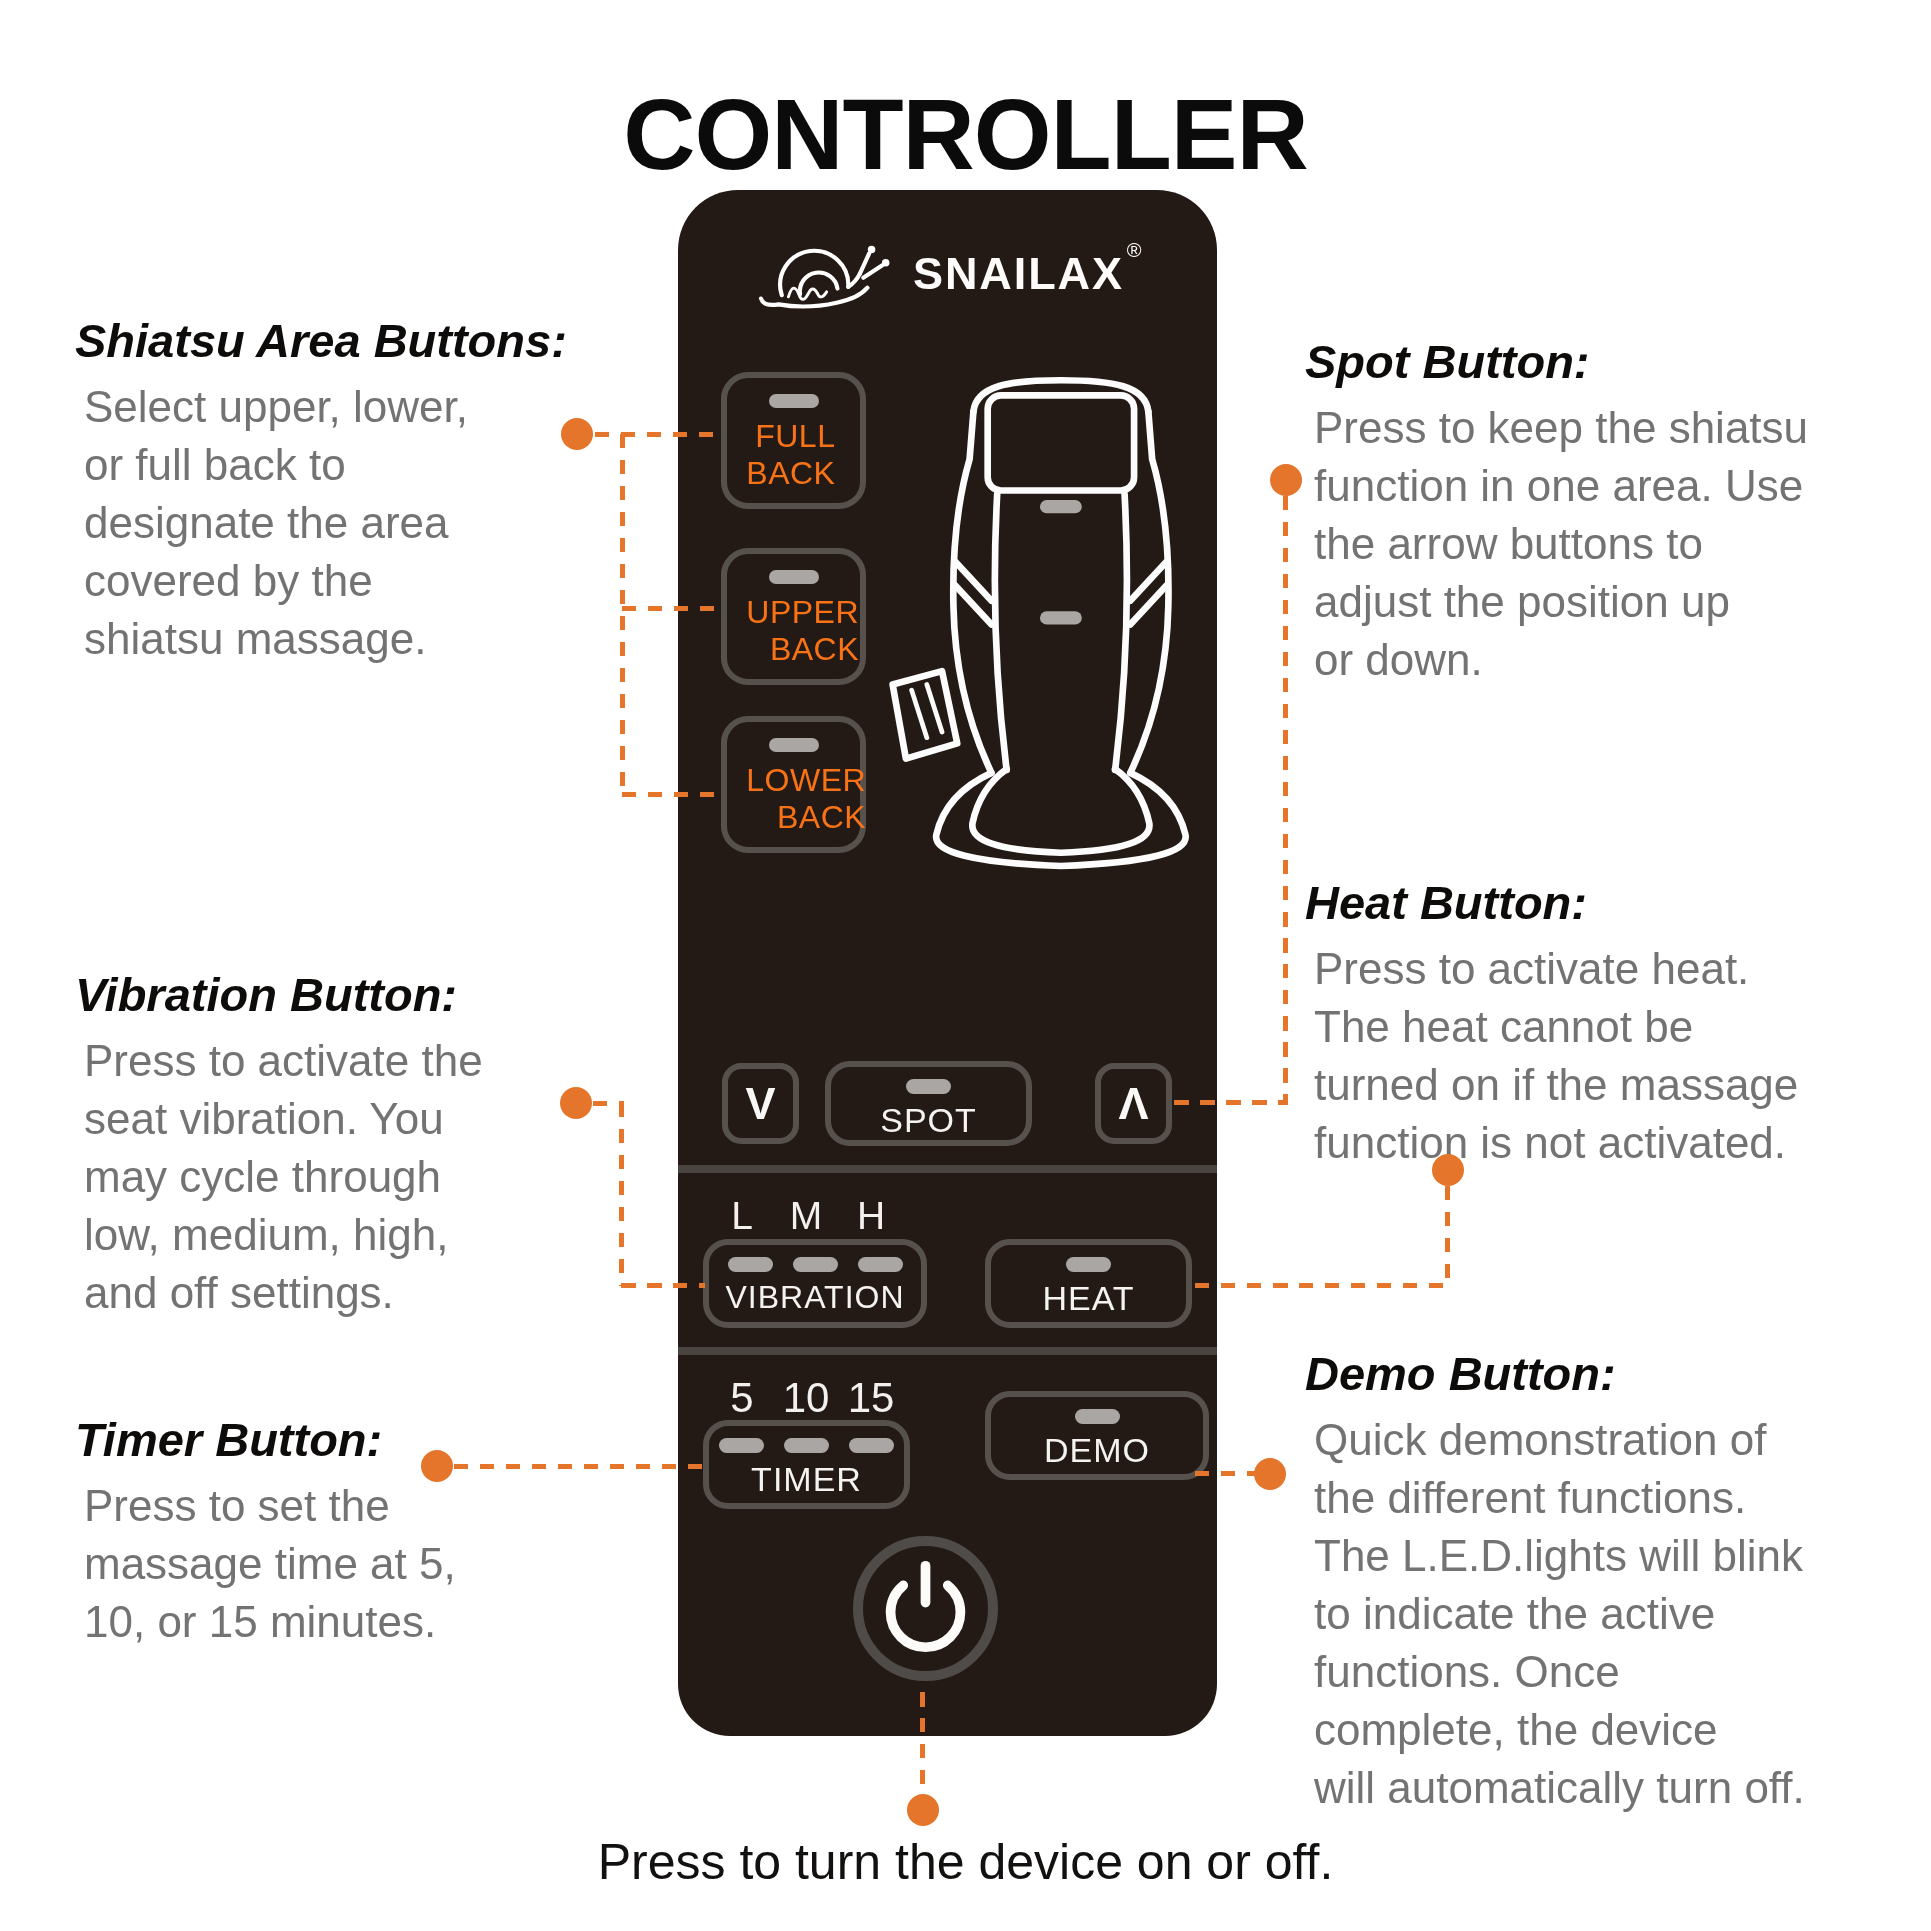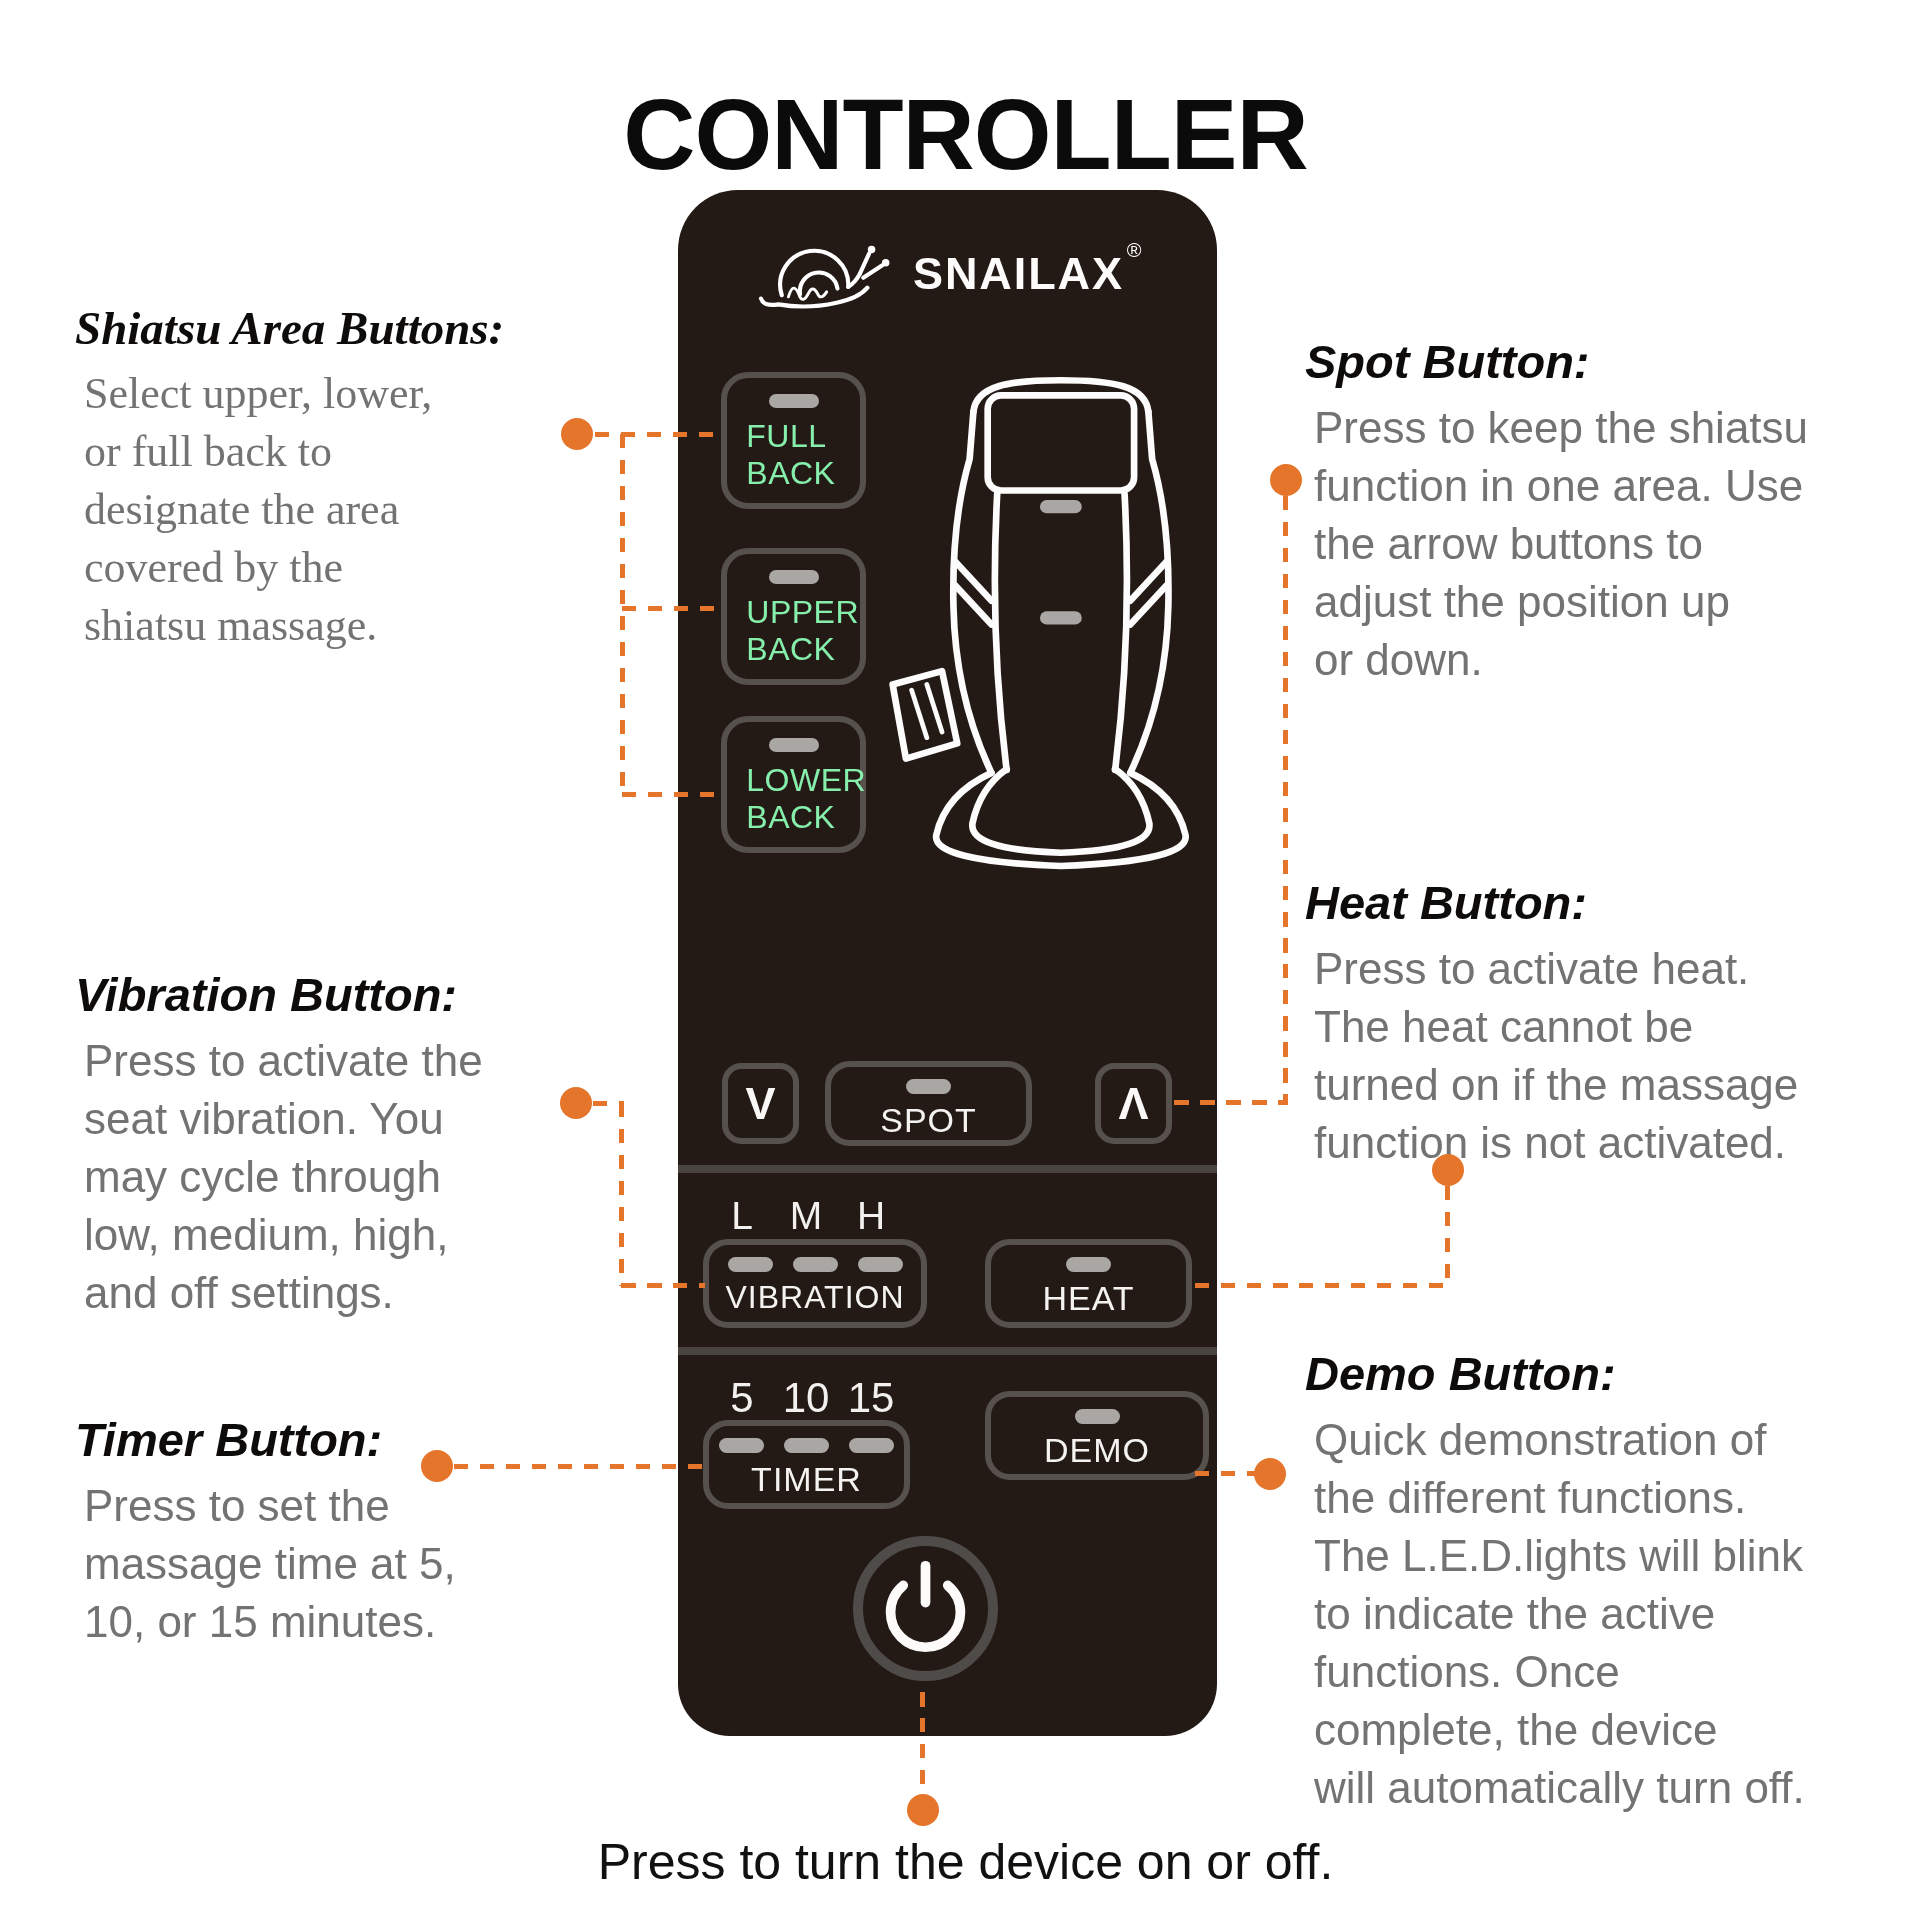--- a/index.html
+++ b/index.html
@@ -22,21 +22,21 @@
 
   
   .btn{position:absolute;box-sizing:border-box;border:6.8px solid #57514d;background:transparent;
        display:flex;flex-direction:column;align-items:center;cursor:pointer;}
   .led{background:#a9a6a3;border-radius:8.7px;flex:none;}
   .led-row{display:flex;gap:20px;}
 
   .area-btn{width:145px;height:137px;left:43px;border-radius:27px;}
   .area-btn .led{width:50px;height:13.5px;margin-top:16.4px;}
   .area-btn .btn-label{align-self:flex-start;padding-left:19.3px;margin-top:10.6px;
-       color:#86efac;font-size:32px;line-height:37px;letter-spacing:0.5px;white-space:pre-line;}
+       color:#f97316;font-size:32px;line-height:37px;letter-spacing:0.5px;white-space:pre-line;text-align:right;}
 
   .arrow-btn{width:77px;height:81px;border-radius:19.3px;justify-content:center;}
   .arrow-glyph{color:#faf8f6;font-size:45px;font-weight:800;line-height:1;}
 
   .pill-btn{border-radius:25px;padding-top:11.6px;}
   .pill-btn .led{width:45px;height:15.4px;}
   .pill-btn .btn-label{margin-top:6.8px;color:#f5f3f1;font-size:34px;letter-spacing:1px;}
 
   .divider{position:absolute;left:0;width:100%;height:7.7px;background:#4a4440;}
 
@@ -177,21 +177,21 @@
     <div id="power-btn">
       <span>
         <svg width="97" height="97" viewBox="0 0 100 100" fill="none" stroke="#fcfbfa" stroke-linecap="round">
           <circle cx="50" cy="56" r="36" stroke-width="10" pathLength="100" stroke-dasharray="78 22" stroke-dashoffset="14"></circle>
           <line x1="50" y1="8" x2="50" y2="46" stroke-width="10"></line>
         </svg>
       </span>
     </div>
   </div>
 
-  <div class="ann" style="left:75px;top:301px;font-family:Liberation Serif, serif;">
+  <div class="ann" style="left:75px;top:313px;">
     <h3>Shiatsu Area Buttons:</h3>
     <p>Select upper, lower,
 or full back to
 designate the area
 covered by the
 shiatsu massage.</p>
   </div>
 
   <div class="ann" style="left:1305px;top:334px;">
     <h3>Spot Button:</h3>

